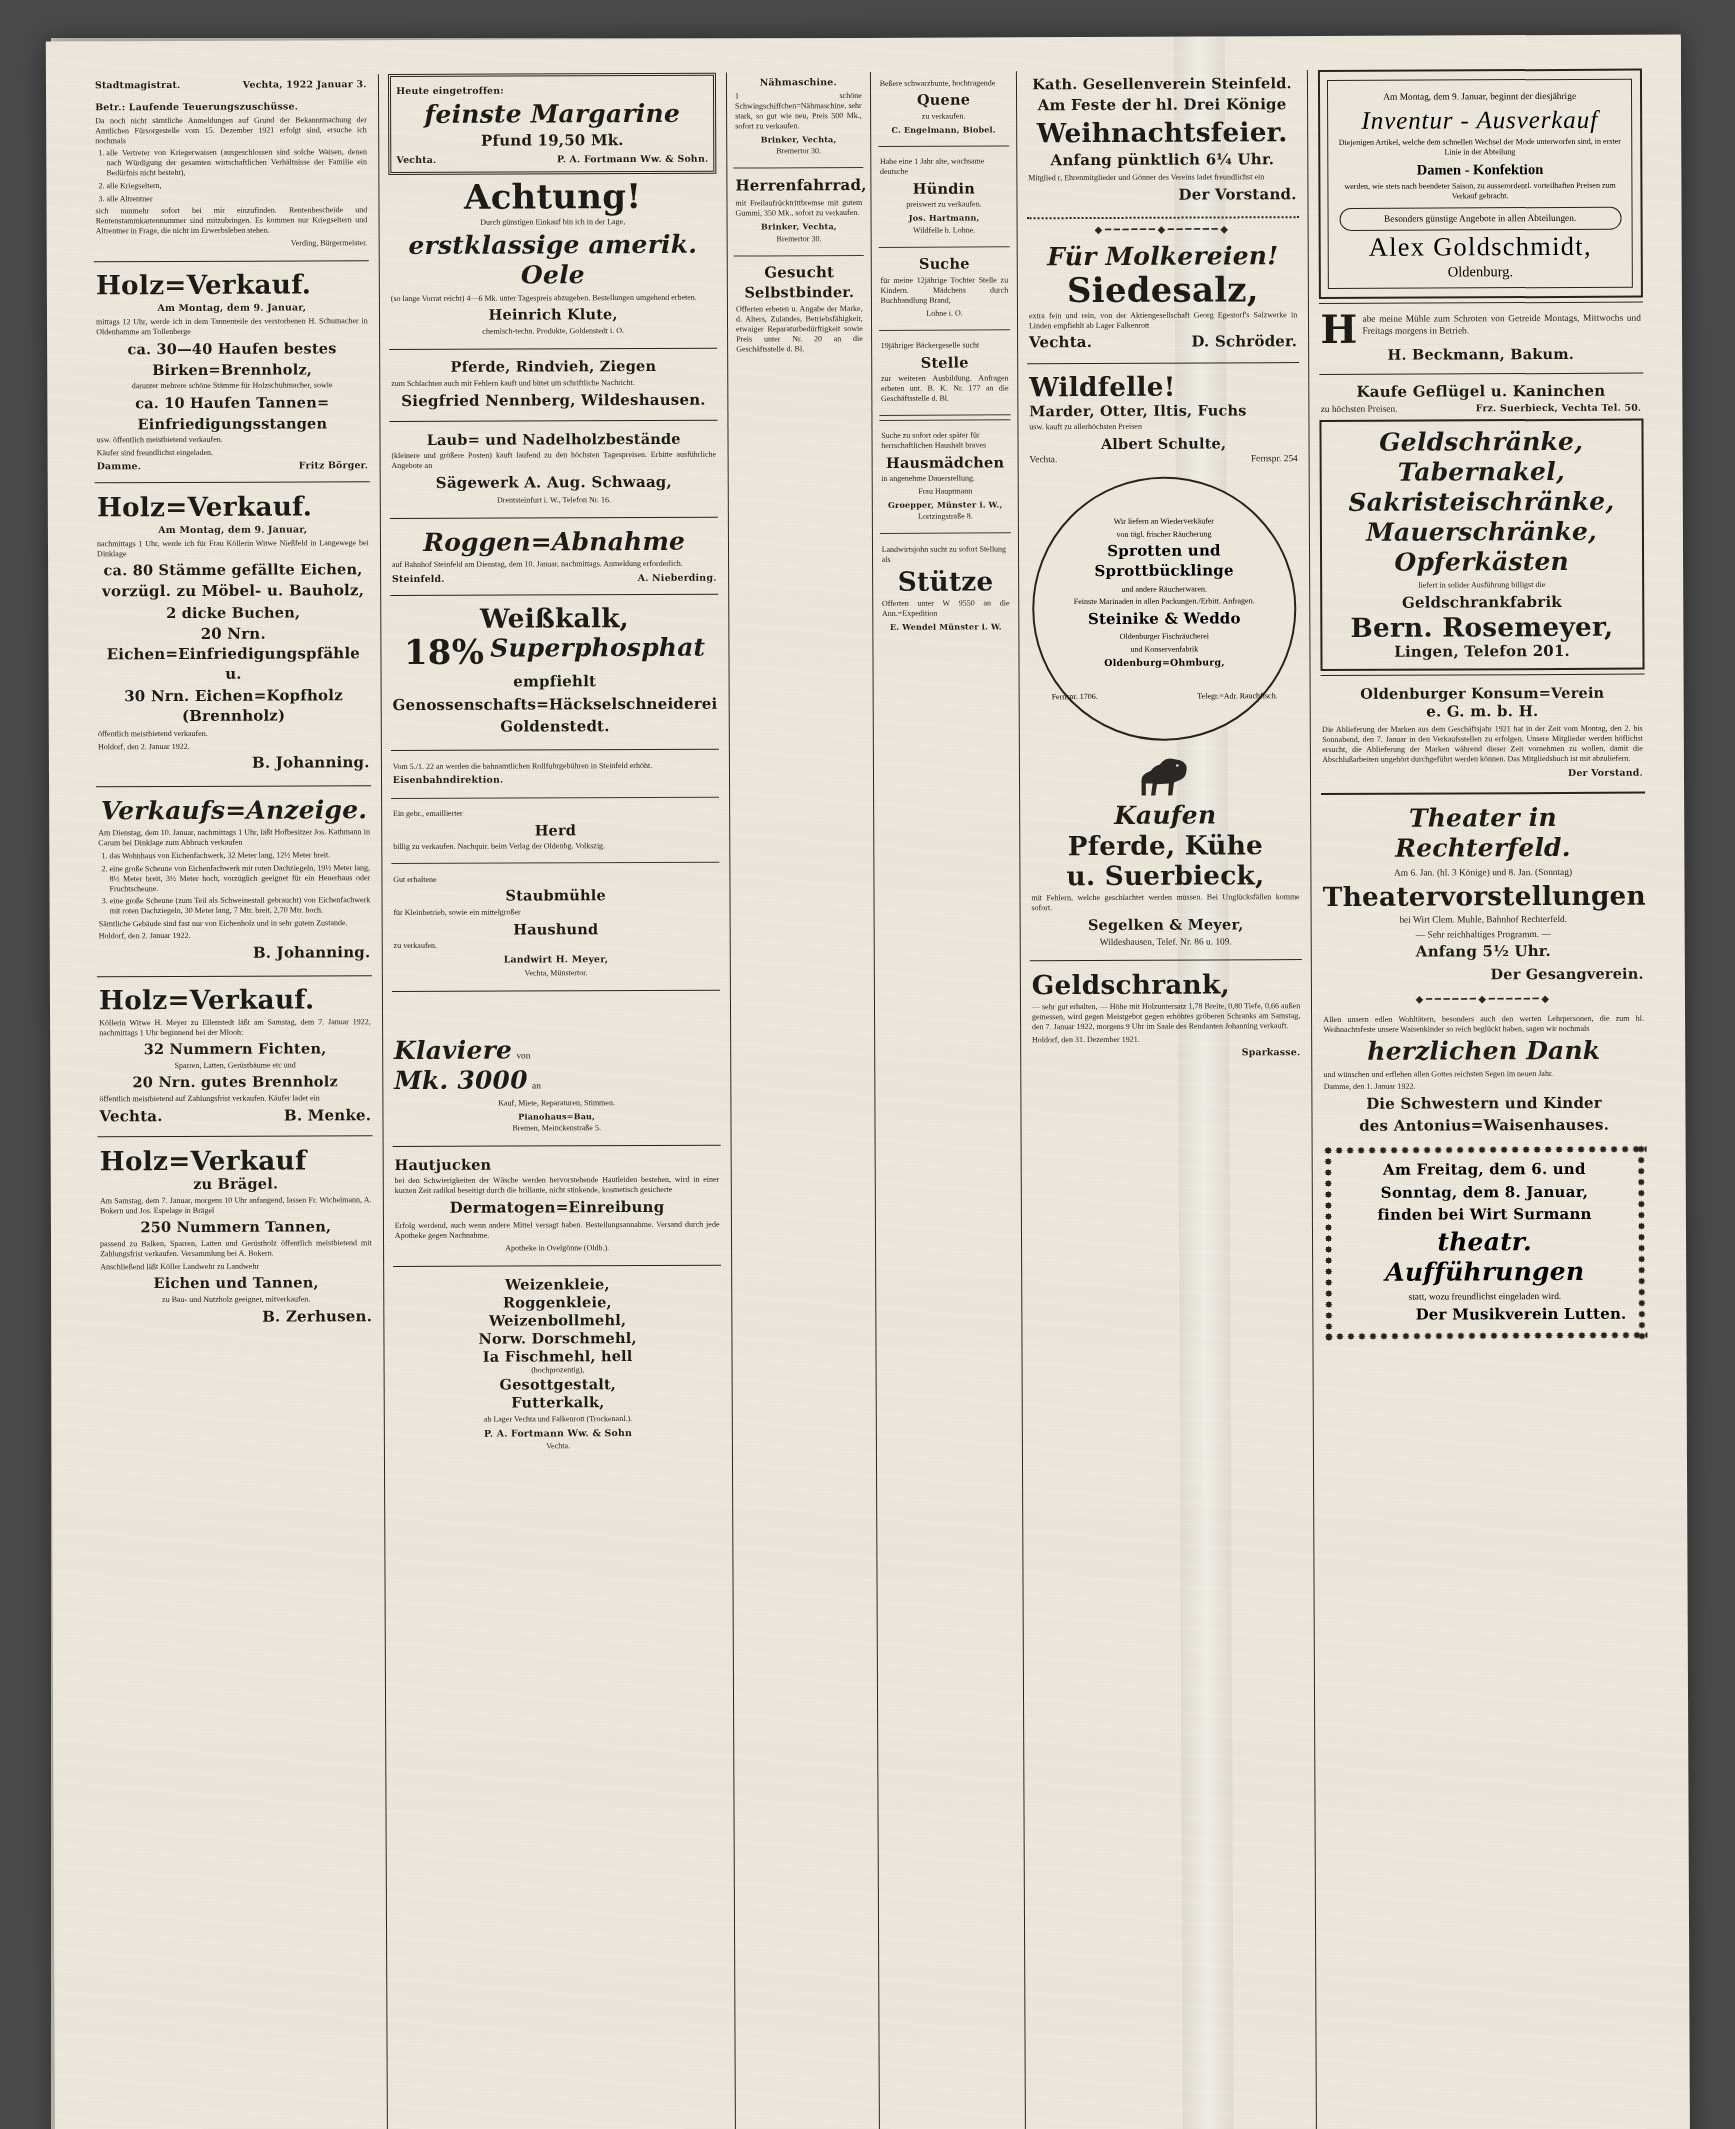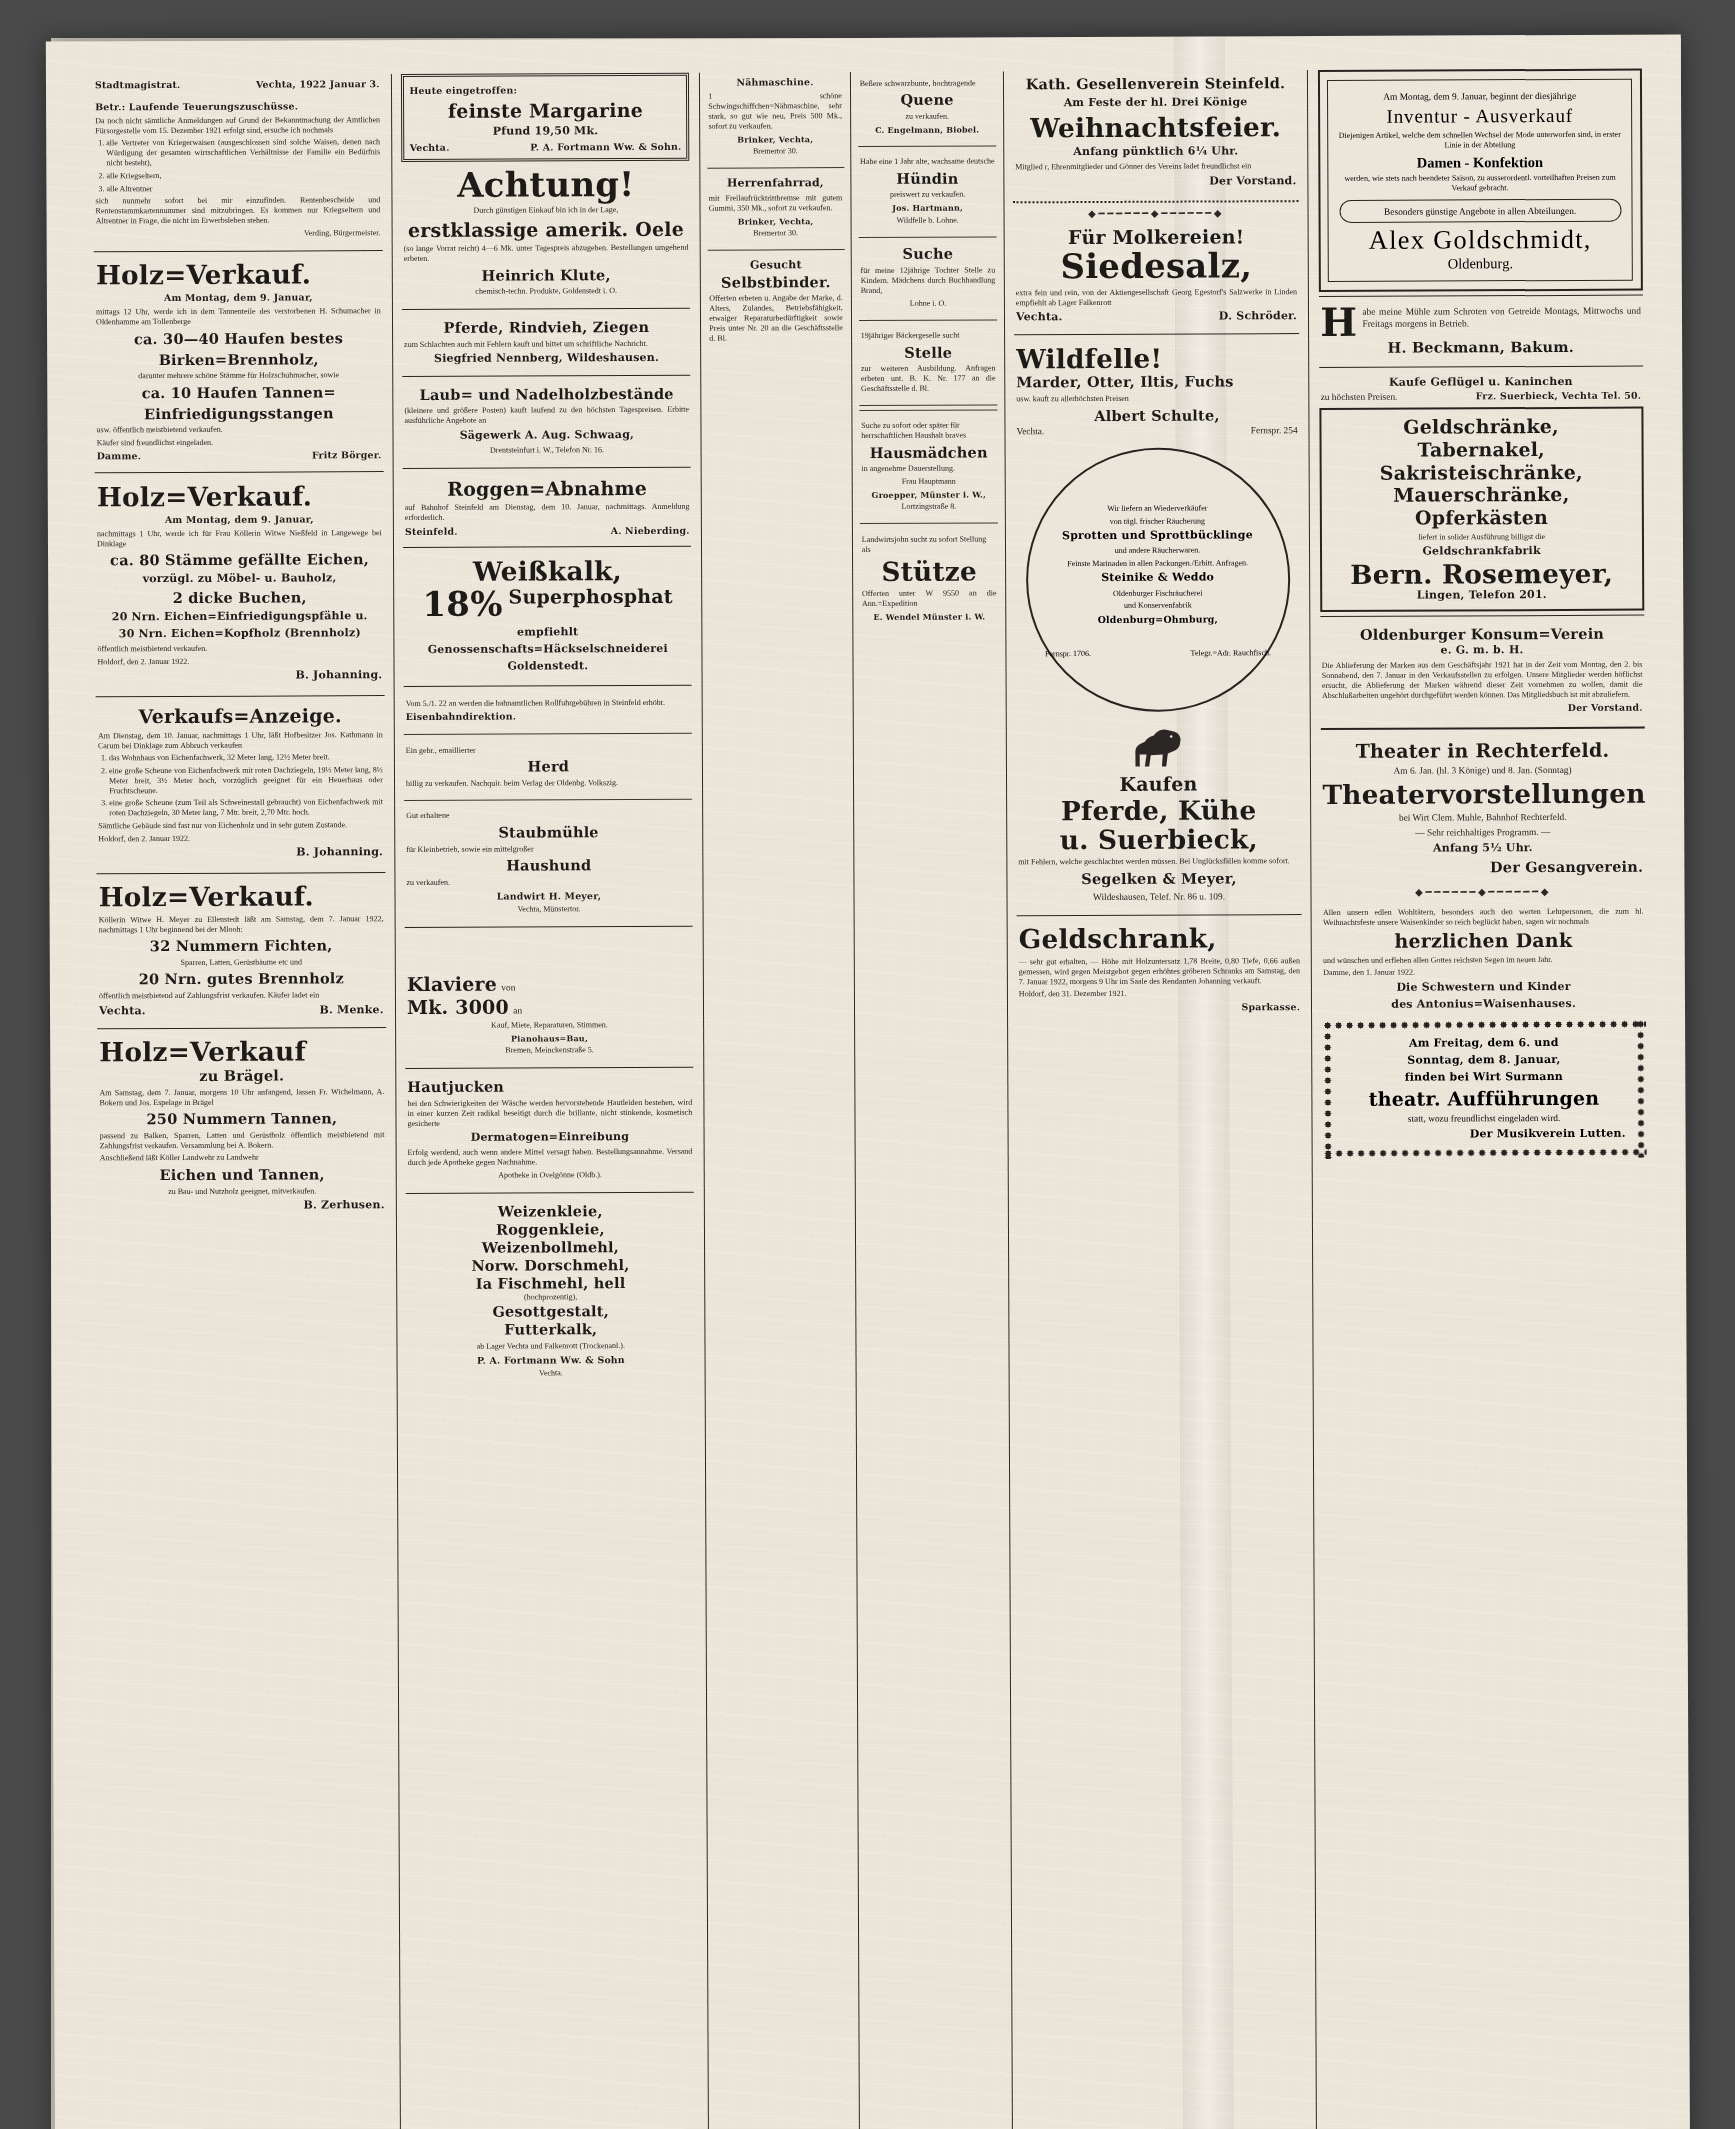--- a/index.html
+++ b/index.html
@@ -33,23 +33,23 @@
   .c2{width:328px;}
   .c3{width:345px;}
   .c4{width:324px;}
   .c5{width:324px;}
   .ad{padding:4.3px 1.7px 5.1px 1.7px;color:#1d1b18;}
   .rule{border-top:1.3px solid #262421;margin:4.3px 0;}
   .rule-thin{border-top:0.4px solid #3a3733;margin:3.4px 0;}
   .rule-dbl{border-top:2.1px double #262421;margin:5.1px 0;}
   .tiny{font-size:8px;line-height:1.25;}
   .sm{font-size:9.4px;line-height:1.3;}
-  .md{font-size:11px;line-height:1.32;}
+  .md{font-size:15px;line-height:1.32;}
   .lg{font-size:14.5px;line-height:1.25;}
-  .xl{font-size:19px;line-height:1.2;}
+  .xl{font-size:25px;line-height:1.2;font-style:italic;}
   .xxl{font-size:26.4px;line-height:1.12;}
   .huge{font-size:34px;line-height:1.08;}
   .frak{font-family:"DejaVu Serif", serif;font-weight:700;letter-spacing:0.2px;}
   .b{font-weight:700;}
   .c{text-align:center;}
   .r{text-align:right;}
   .j{text-align:justify;}
   .boxd{border:3px double #262421;padding:5.1px;}
   .boxthick{border:2.6px solid #262421;padding:6px;}
   .dots{border-top:2.6px dotted #262421;margin:4.3px 0;}

